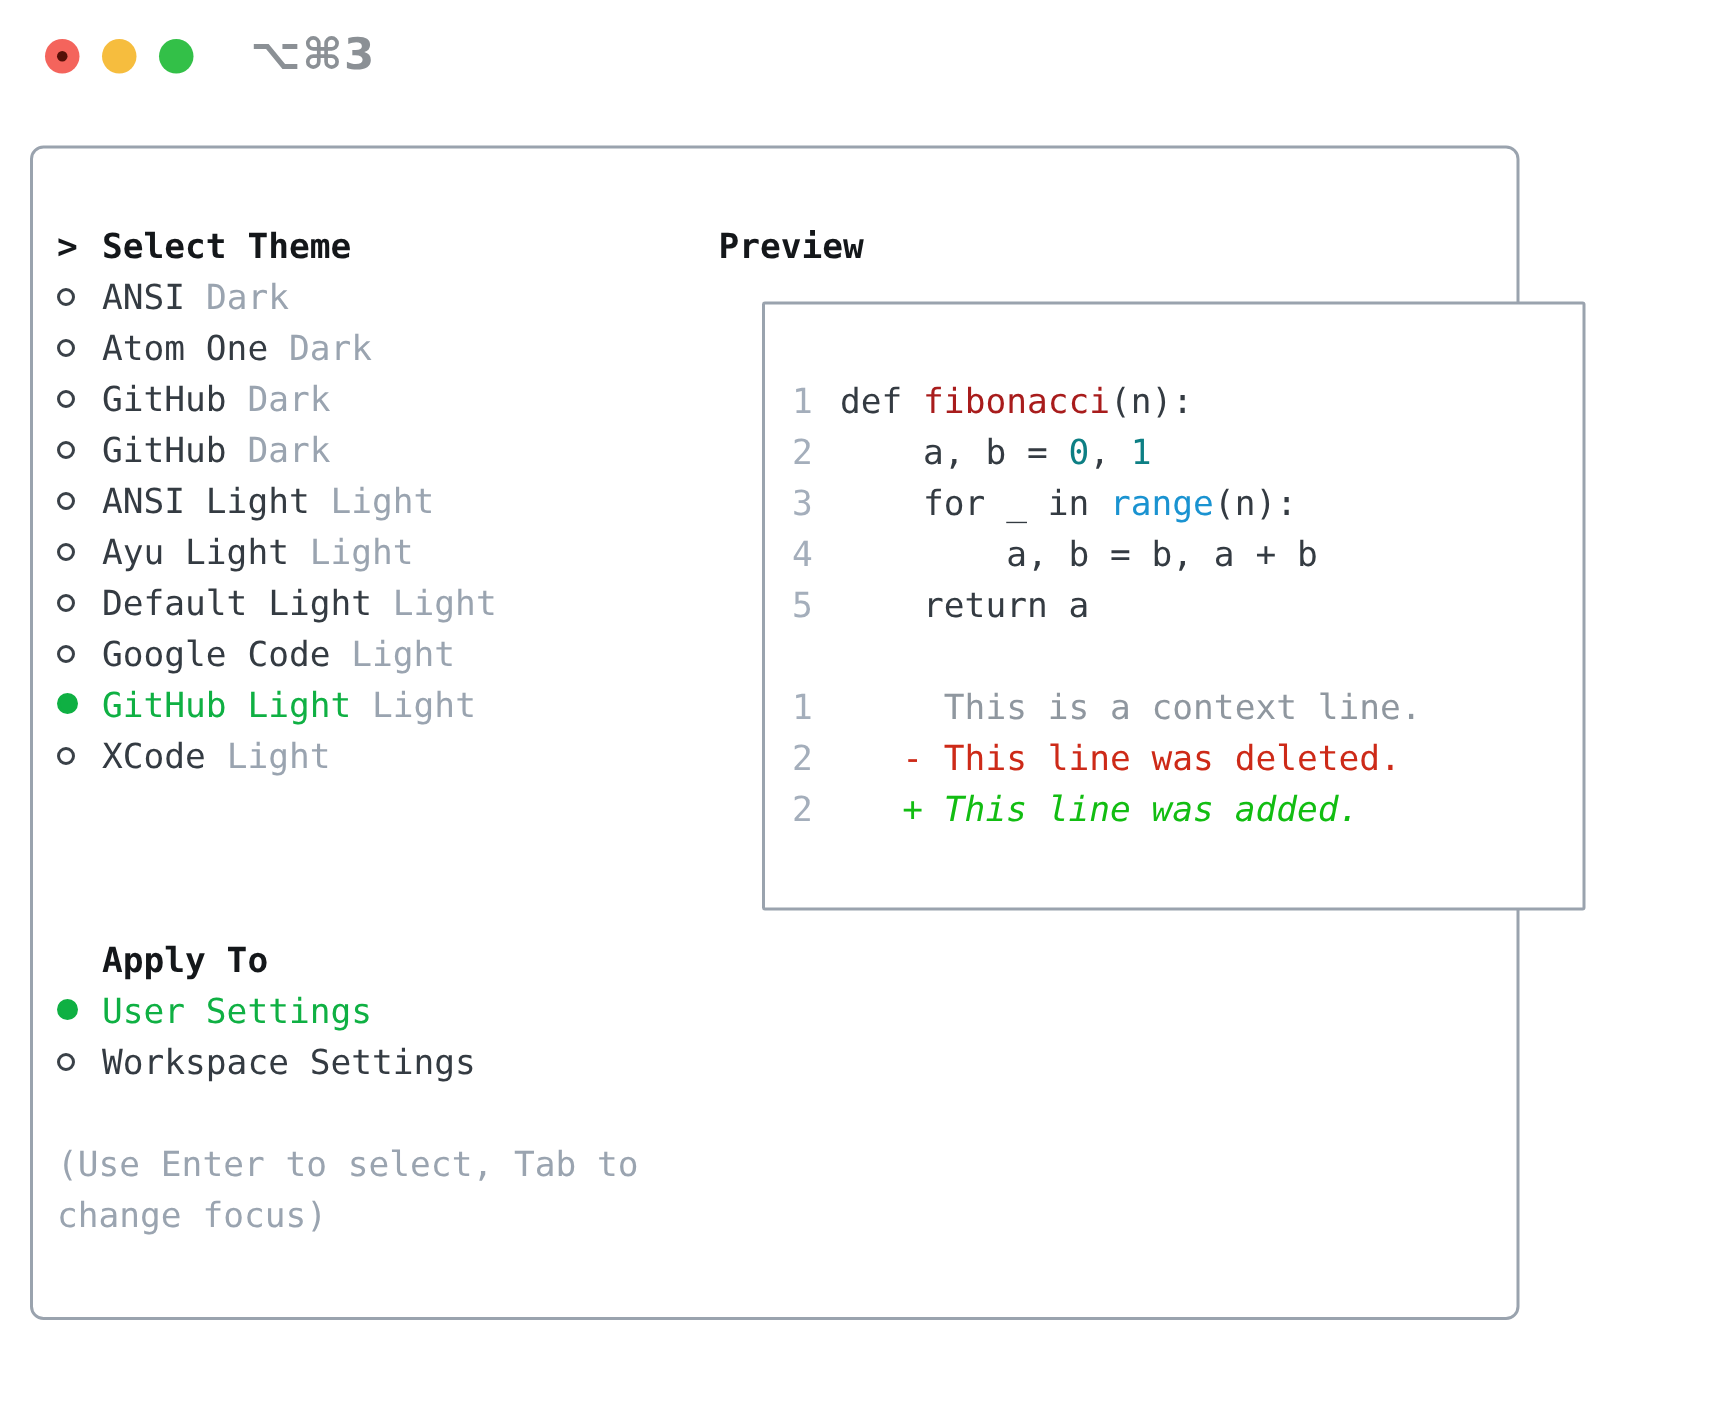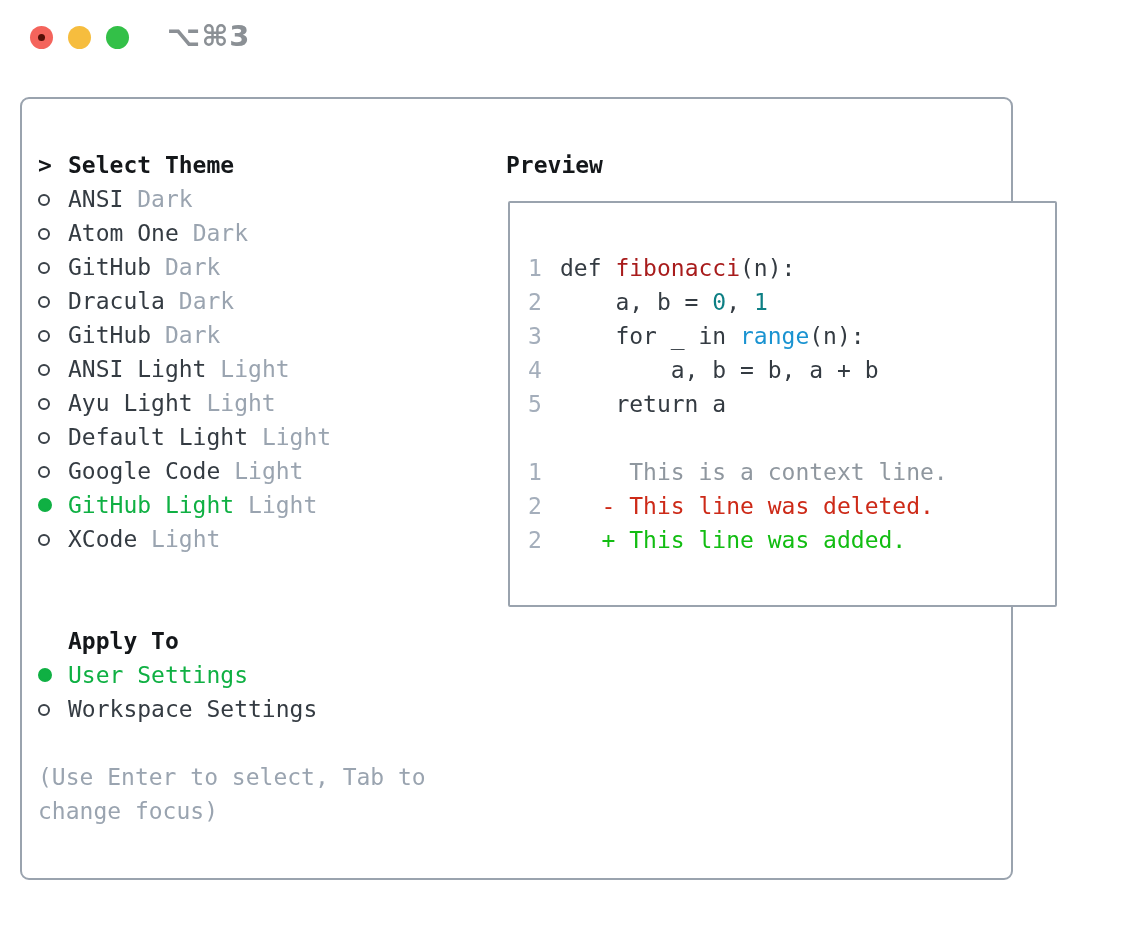--- a/index.html
+++ b/index.html
@@ -59,55 +59,54 @@
   }
   .sel .bullet{background:var(--accent-green);border-color:var(--accent-green);width:14px;height:14px;}
   .sel .opt-name{color:var(--accent-green);}
   .variant{color:var(--muted-gray);}
   .hdr{font-weight:bold;color:var(--header-black);text-align:right;}
   .prefix{font-weight:bold;color:var(--header-black);display:inline-block;width:30px;}
   .theme-list{position:absolute;left:16px;top:49px;}
   .apply-to{position:absolute;left:16px;top:525px;}
   .hint{position:absolute;left:16px;top:661px;color:var(--muted-gray);}
   
-  .preview-heading{position:absolute;left:484px;top:49px;}
+  .preview-heading{position:absolute;left:457px;top:49px;}
   .preview-box{
     position:absolute;left:486px;top:102px;width:549px;height:406px;
     border:2px solid var(--border-gray);border-radius:2px;box-sizing:border-box;background:#fff;
   }
   .code{position:absolute;left:18px;top:48px;}
   .pline{height:34px;line-height:34px;font-size:23px;white-space:pre;}
   .ln{display:inline-block;width:32px;color:var(--line-number-gray);}
   .tok-code{color:var(--text-dark);}
   .tok-func{color:var(--function-red);}
   .tok-num{color:var(--number-teal);}
   .tok-builtin{color:var(--builtin-blue);}
   .tok-context{color:var(--context-gray);}
   .tok-deleted{color:var(--deleted-red);}
-  .tok-added{color:var(--added-green);}
+  .tok-added{color:var(--added-green);font-style:italic;}
 </style>
 </head>
 <body>
 
 <div class="window">
 
   <div class="traffic red"></div>
   <div class="traffic yellow"></div>
   <div class="traffic green"></div>
   <div class="shortcut">⌥⌘3</div>
 
   <div class="panel">
 
     <div class="theme-list">
       <div class="mono-row"><span class="prefix">&gt;</span><span class="hdr">Select Theme</span></div>
       <div id="theme-items">
           <div class="mono-row"><span class="bullet-cell"><span class="bullet"></span></span><span class="opt-name">ANSI</span> <span class="variant">Dark</span></div>
           <div class="mono-row"><span class="bullet-cell"><span class="bullet"></span></span><span class="opt-name">Atom One</span> <span class="variant">Dark</span></div>
           <div class="mono-row"><span class="bullet-cell"><span class="bullet"></span></span><span class="opt-name">GitHub</span> <span class="variant">Dark</span></div>
-          <div class="mono-row"><span class="bullet-cell"><span class="bullet"></span></span><span class="opt-name">Dracula</span> <span class="variant">Dark</span></div>
           <div class="mono-row"><span class="bullet-cell"><span class="bullet"></span></span><span class="opt-name">GitHub</span> <span class="variant">Dark</span></div>
           <div class="mono-row"><span class="bullet-cell"><span class="bullet"></span></span><span class="opt-name">ANSI Light</span> <span class="variant">Light</span></div>
           <div class="mono-row"><span class="bullet-cell"><span class="bullet"></span></span><span class="opt-name">Ayu Light</span> <span class="variant">Light</span></div>
           <div class="mono-row"><span class="bullet-cell"><span class="bullet"></span></span><span class="opt-name">Default Light</span> <span class="variant">Light</span></div>
           <div class="mono-row"><span class="bullet-cell"><span class="bullet"></span></span><span class="opt-name">Google Code</span> <span class="variant">Light</span></div>
           <div class="mono-row sel"><span class="bullet-cell"><span class="bullet"></span></span><span class="opt-name">GitHub Light</span> <span class="variant">Light</span></div>
           <div class="mono-row"><span class="bullet-cell"><span class="bullet"></span></span><span class="opt-name">XCode</span> <span class="variant">Light</span></div>
         </div>
     </div>
 

